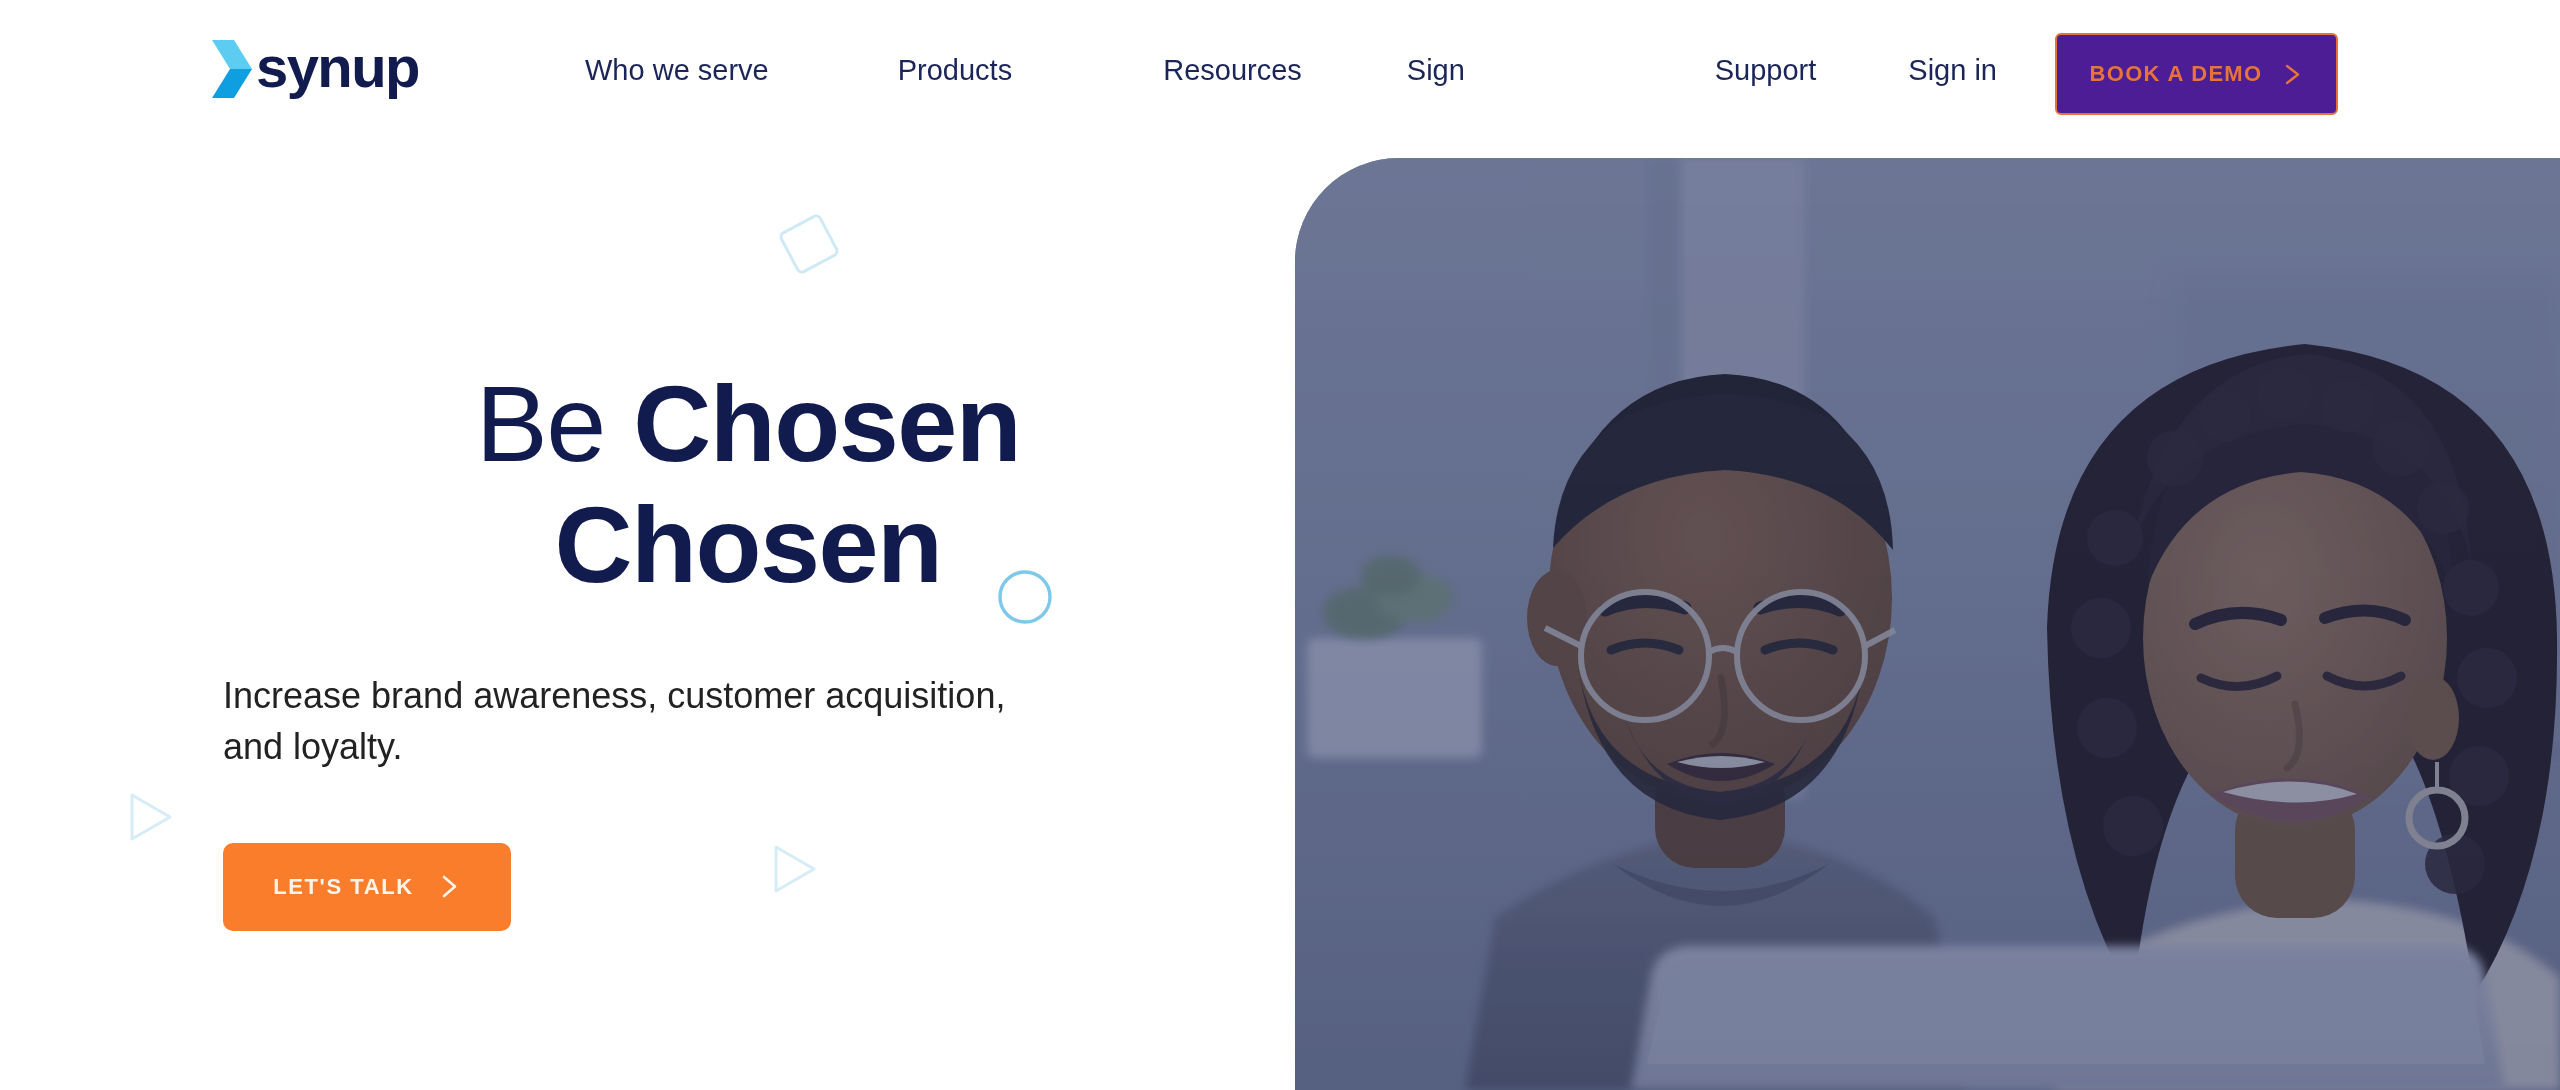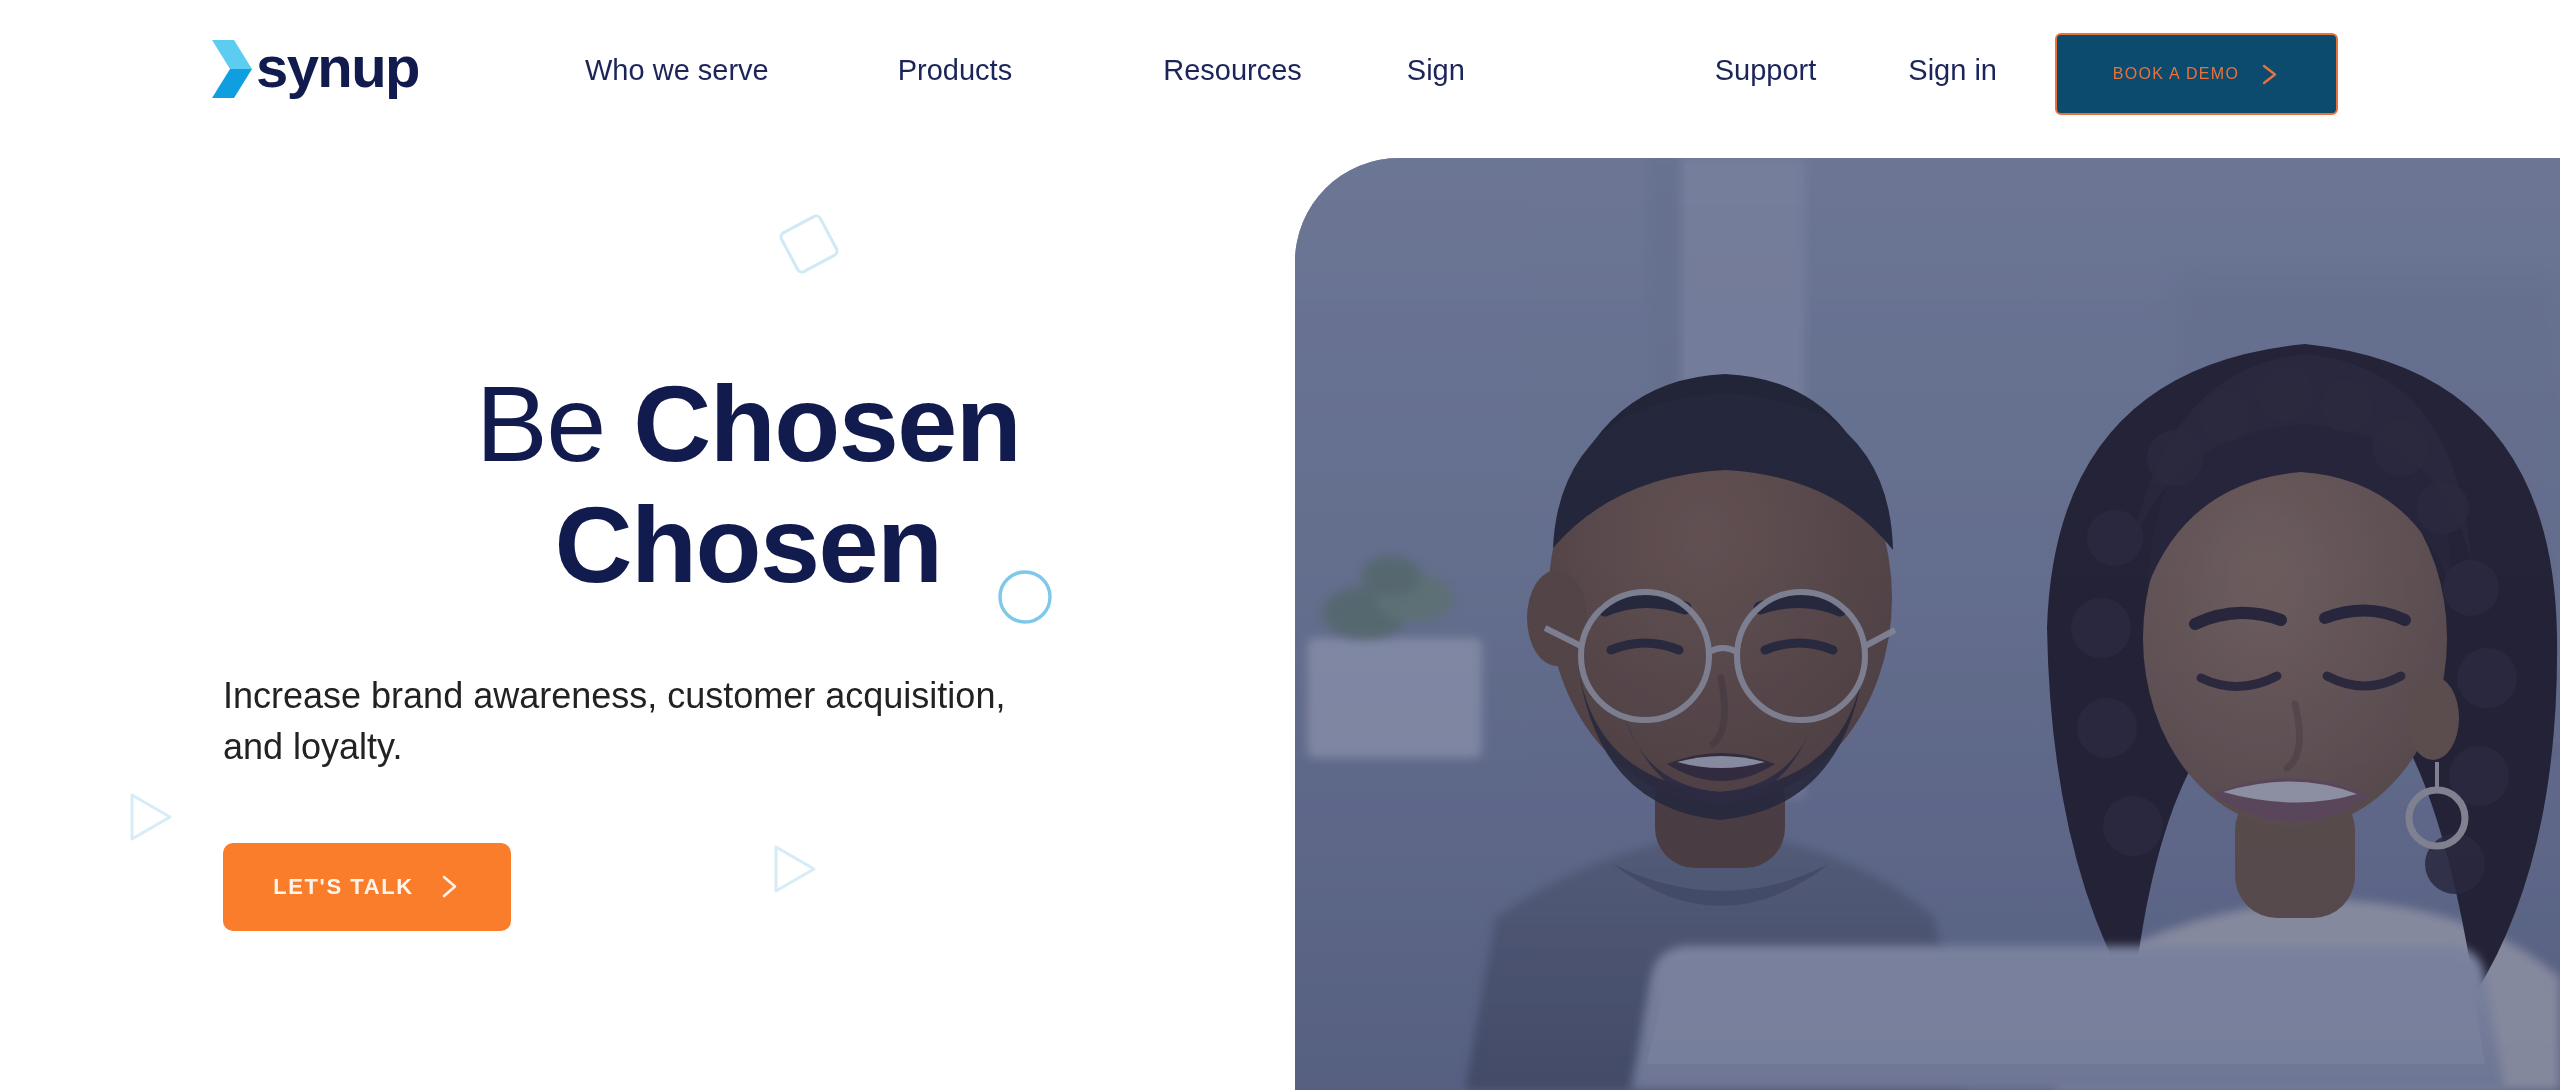--- a/index.html
+++ b/index.html
@@ -89,24 +89,24 @@
     right: 222px;
     top: 33px;
     display: flex;
     align-items: center;
     justify-content: center;
     gap: 22px;
     width: 283px;
     height: 82px;
     border: 2px solid #e8733a;
     border-radius: 6px;
-    background: #0c4a6e;
+    background: #4c1d95;
     color: #e8733a;
-    font-size: 16px;
-    font-weight: 400;
+    font-size: 22px;
+    font-weight: 700;
     letter-spacing: 1.3px;
     text-decoration: none;
     cursor: pointer;
   }
   .demo-btn .chev { display: block; }
 
   
   .hero {
     position: absolute;
     top: 148px;

